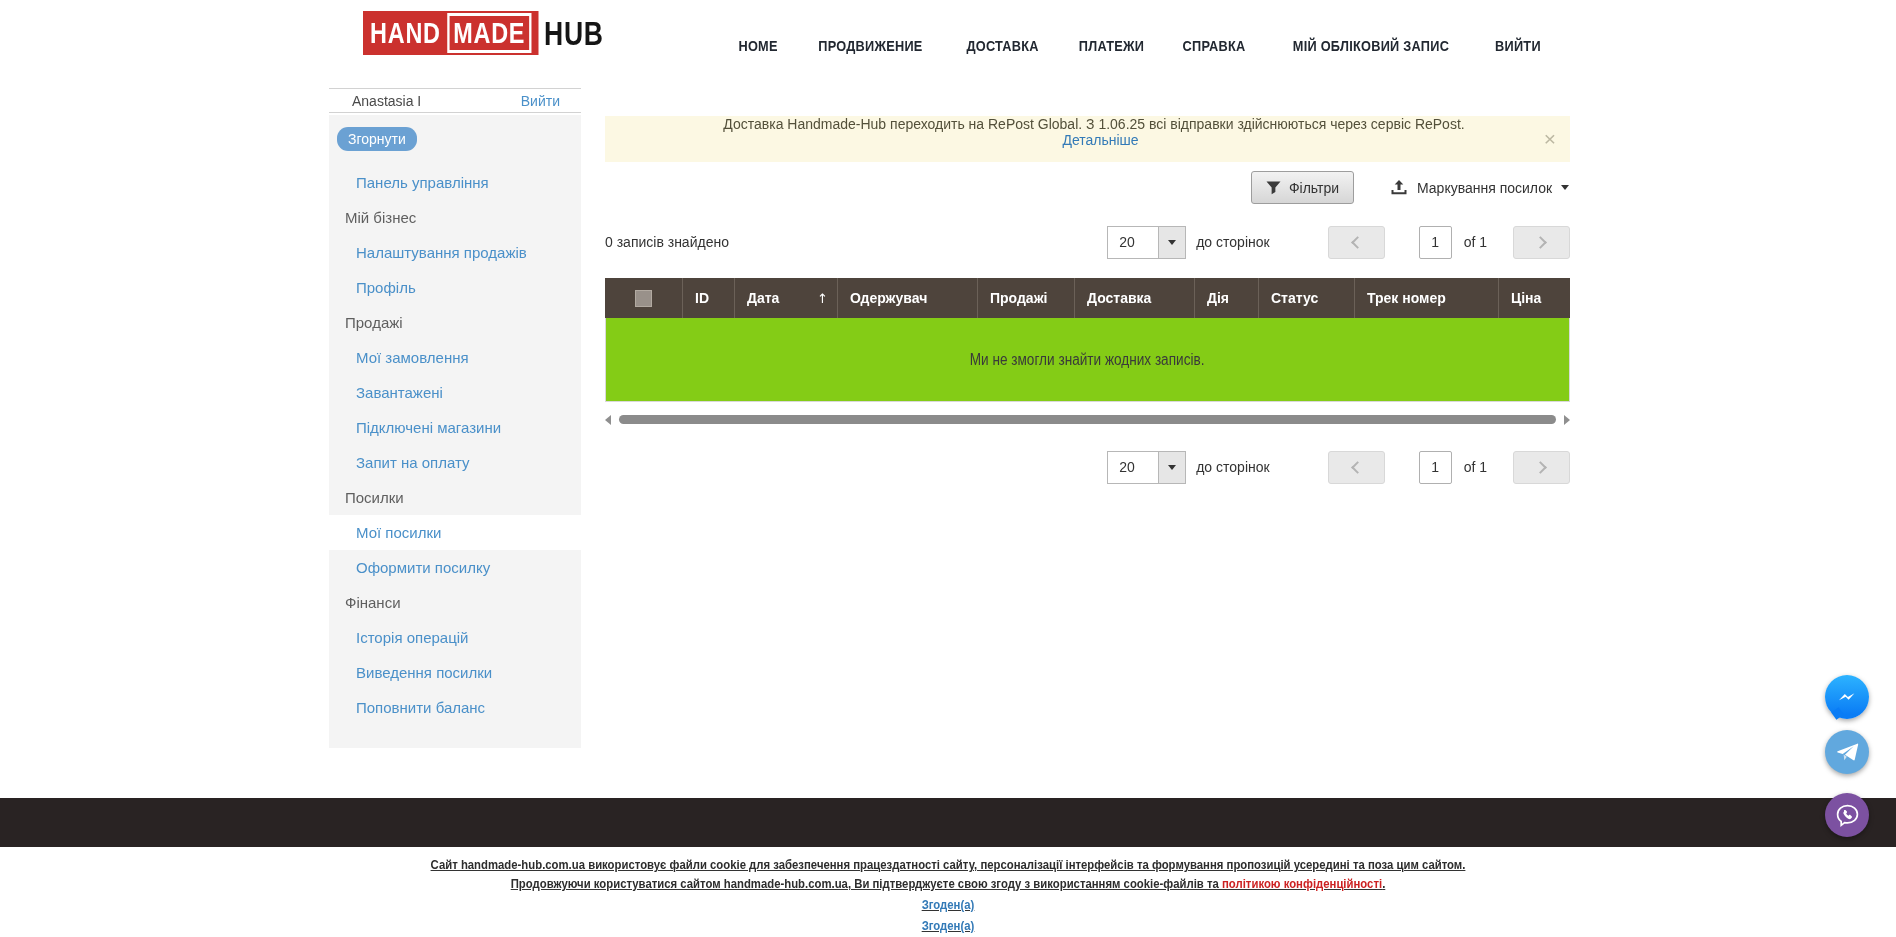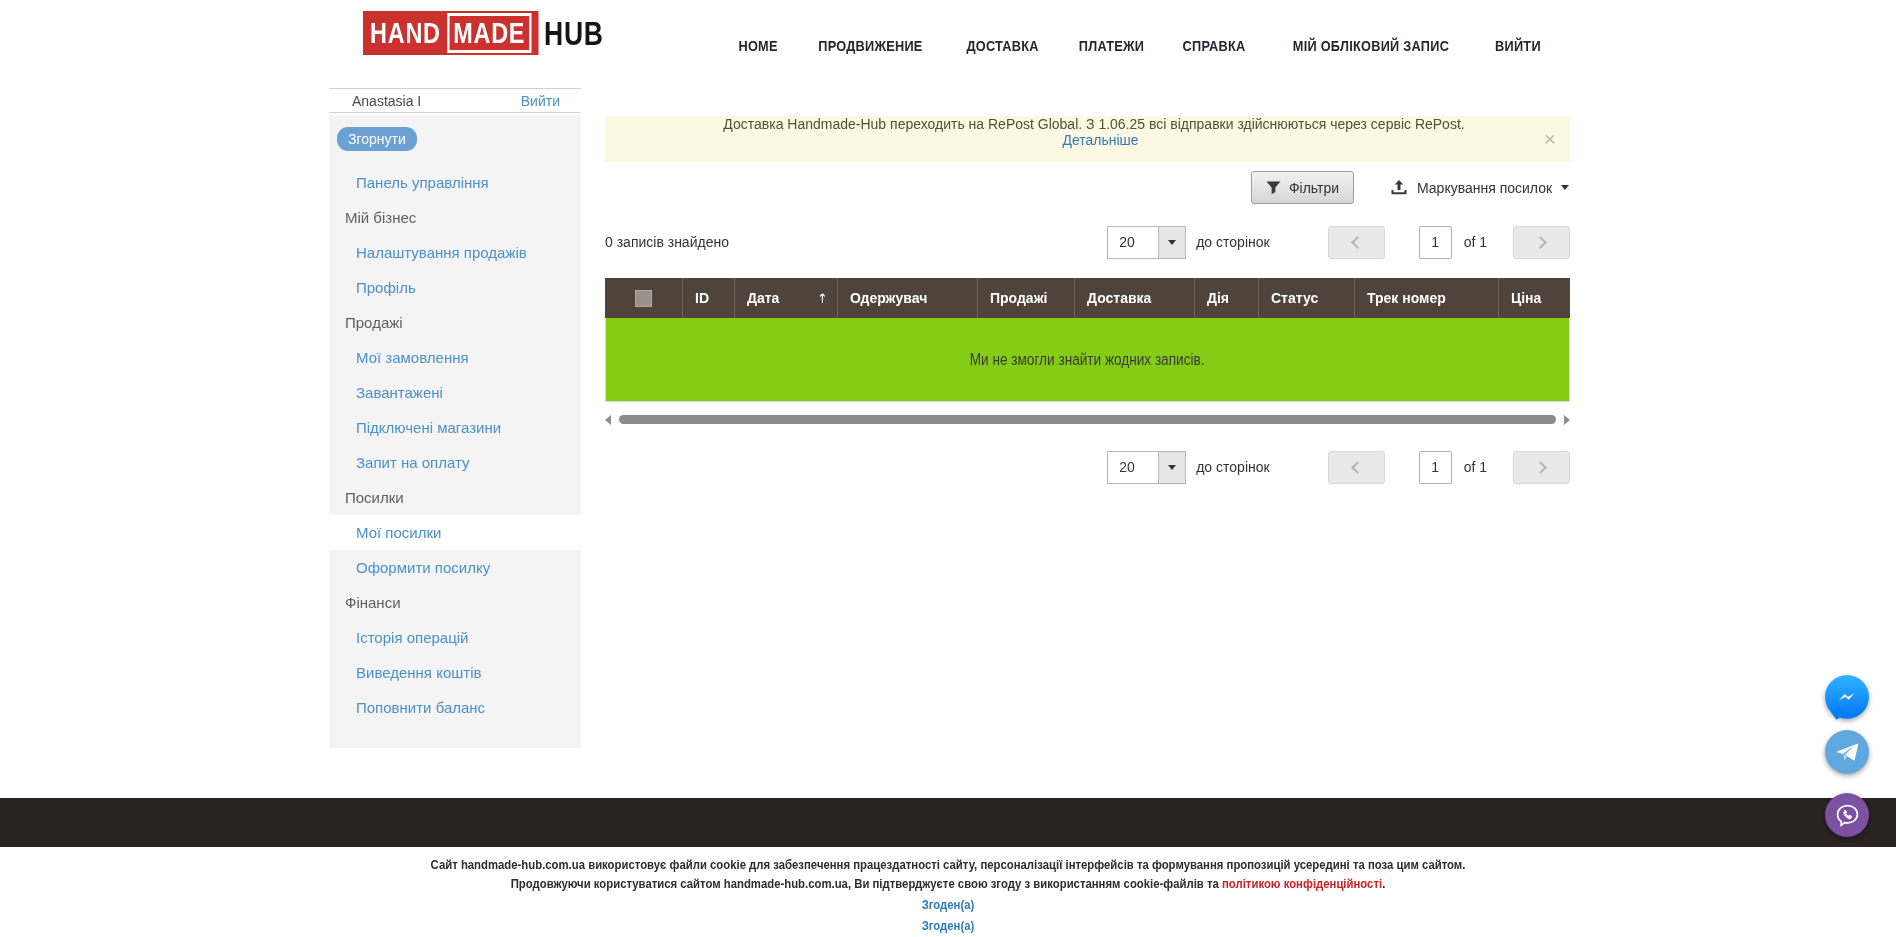--- a/index.html
+++ b/index.html
@@ -97,21 +97,21 @@
   #hscroll { position:absolute; left:605px; top:414px; width:965px; height:12px; }
   .sb-thumb { position:absolute; left:14px; right:14px; top:1px; height:9px; background:#8b8b8b;
               border-radius:5px; cursor:pointer; }
   .sb-arr-l { position:absolute; left:0; top:1px; width:0; height:0; cursor:pointer;
               border-top:5px solid transparent; border-bottom:5px solid transparent; border-right:6px solid #8f8f8f; }
   .sb-arr-r { position:absolute; right:0; top:1px; width:0; height:0; cursor:pointer;
               border-top:5px solid transparent; border-bottom:5px solid transparent; border-left:6px solid #8f8f8f; }
 
   
   #footer-bar { position:absolute; left:0; top:798px; width:1896px; height:49px; background:#292323; }
-  #footer-text { position:absolute; left:0; top:855px; width:1896px; text-align:center; }
+  #footer-text { position:absolute; left:0; top:855px; width:1896px; text-align:center;text-decoration:underline; }
   .f-line { display:block; transform:scaleX(0.84); transform-origin:center; white-space:nowrap;
             font-weight:700; font-size:13.5px; color:#2d2d2d; line-height:19px; }
   .f-link-red { color:#cc2222; cursor:pointer; }
   .agree { display:block; transform:scaleX(0.84); transform-origin:center; font-weight:700;
            font-size:13.5px; color:#337ab7; line-height:18px; margin-top:3px; cursor:pointer; }
   .agree:first-of-type { margin-top:5px; }
 
   
   .soc { position:absolute; left:1825px; width:44px; height:44px; border-radius:50%;
          display:flex; align-items:center; justify-content:center;
@@ -161,21 +161,21 @@
       <div class="side-row section">Продажі</div>
       <div class="side-row link">Мої замовлення</div>
       <div class="side-row link">Завантажені</div>
       <div class="side-row link">Підключені магазини</div>
       <div class="side-row link">Запит на оплату</div>
       <div class="side-row section">Посилки</div>
       <div class="side-row link active">Мої посилки</div>
       <div class="side-row link">Оформити посилку</div>
       <div class="side-row section">Фінанси</div>
       <div class="side-row link">Історія операцій</div>
-      <div class="side-row link">Виведення коштів</div>
+      <div class="side-row link">Виведення посилки</div>
       <div class="side-row link">Поповнити баланс</div>
     </div>
   </div>
 
   <div id="banner">
     <span>Доставка Handmade-Hub переходить на RePost Global. З 1.06.25 всі відправки здійснюються через сервіс RePost.</span>
     <span class="blink">Детальніше</span>
     <span class="bclose">×</span>
   </div>
 

